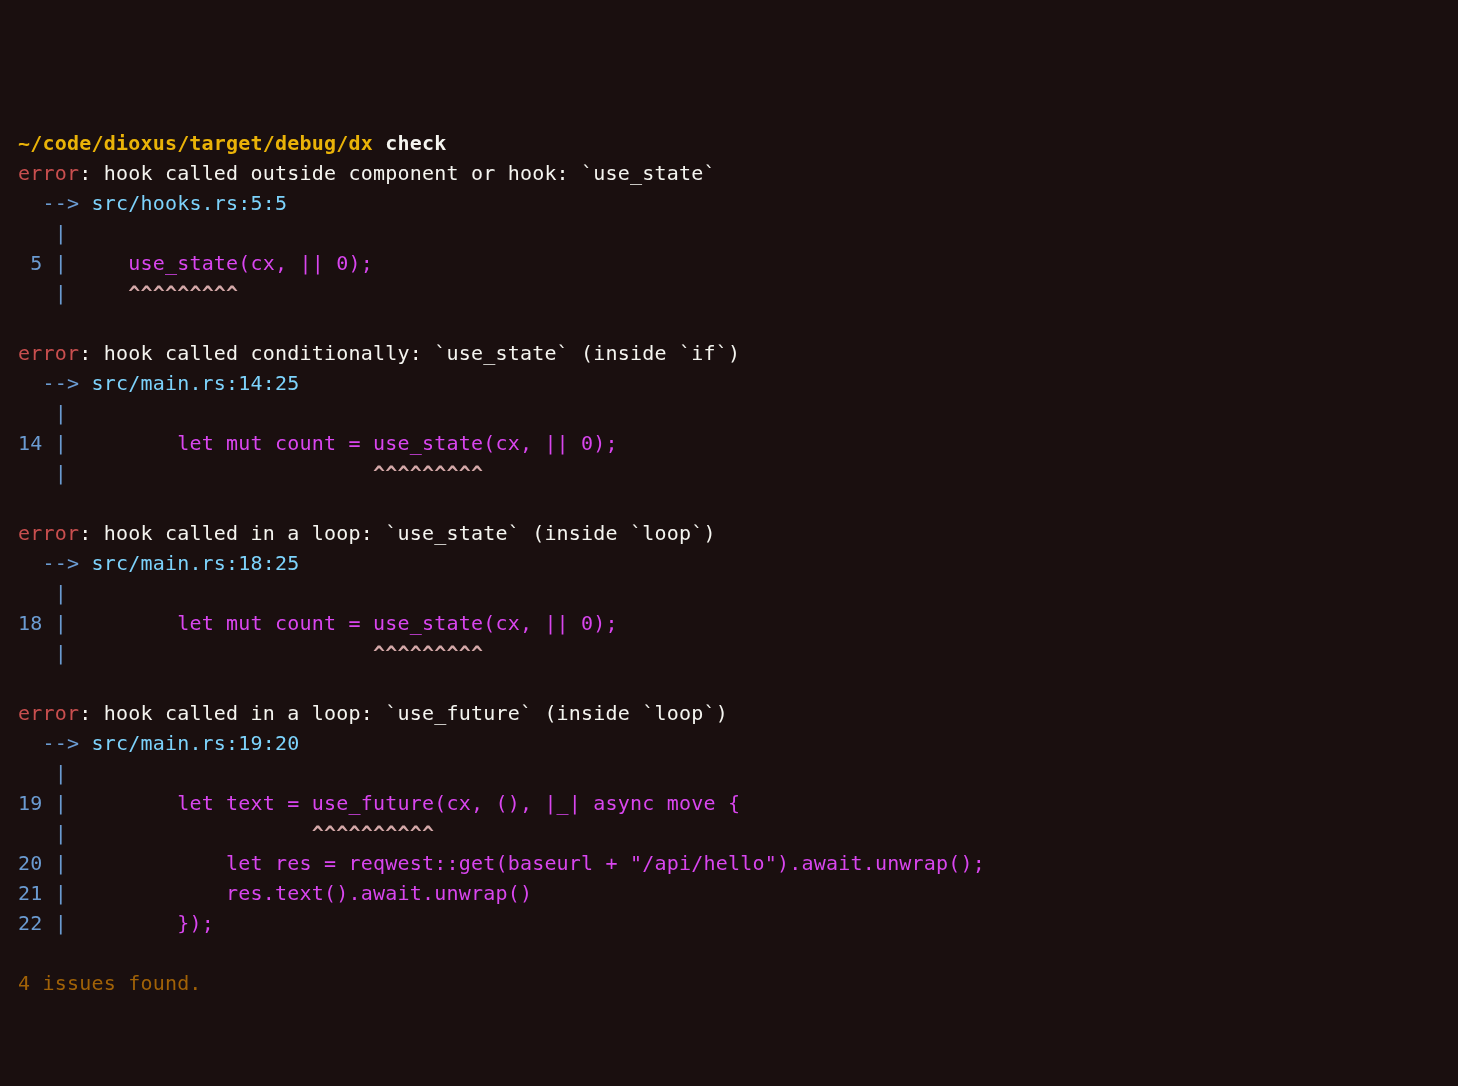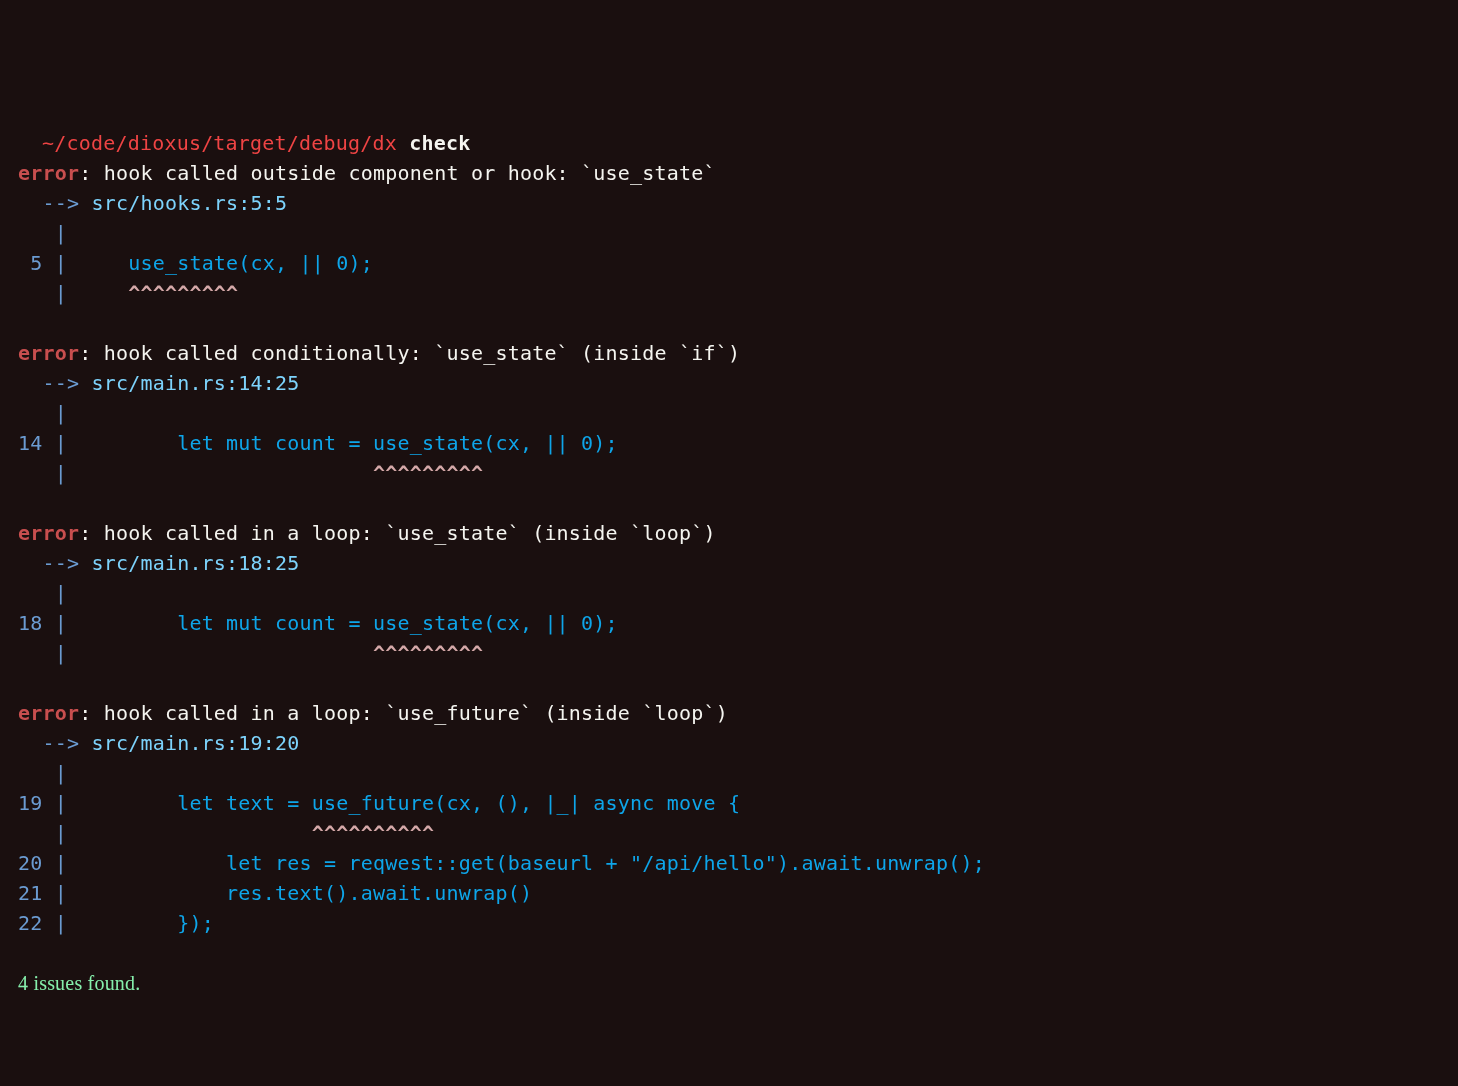--- a/index.html
+++ b/index.html
@@ -10,30 +10,30 @@
     body {
       background-color: #1a0f0f;
       color: #e8dcc8;
       font-family: "SF Mono", "Menlo", "Monaco", "Consolas", monospace;
       font-size: 20px;
       line-height: 1.5;
       padding: 8px 18px;
       white-space: pre;
       letter-spacing: 0.2px;
     }
-    .prompt-path { color: #ef4444; font-weight: 400; margin-left: 24px; }
+    .prompt-path { color: #eab308; font-weight: 700; }
     .prompt-cmd { color: #f5f5f0; font-weight: 700; text-align: center; }
-    .error-label { color: #c94f4f; font-weight: 700; }
+    .error-label { color: #c94f4f; font-weight: 400; }
     .error-msg { color: #f5f5f0; font-weight: 400; }
     .arrow { color: #6b9bd1; }
     .location { color: #7dd3fc; }
     .gutter { color: #6b9bd1; }
-    .code-text { color: #0ea5e9; }
+    .code-text { color: #d946ef; }
     .caret { color: #d4a8a8; font-weight: 600; }
-    .summary { color: #86efac; font-family: Liberation Serif, serif; }
+    .summary { color: #a16207; }
     .block { margin-bottom: 0; }
   </style>
 </head>
 <body>
 
 
 
 <div id="terminal"><div class="block"><span class="prompt-path">~/code/dioxus/target/debug/dx</span> <span class="prompt-cmd">check</span></div><div class="block"><span class="error-label">error</span><span class="error-msg">: hook called outside component or hook: `use_state`</span></div><div class="block"><span class="arrow">  --&gt; </span><span class="location">src/hooks.rs:5:5</span></div><div class="block"><span class="gutter">   |</span></div><div class="block"><span class="gutter"> 5 |</span> <span class="code-text">    use_state(cx, || 0);</span></div><div class="block"><span class="gutter">   |</span> <span class="caret">    ^^^^^^^^^</span></div><div class="block"> </div><div class="block"><span class="error-label">error</span><span class="error-msg">: hook called conditionally: `use_state` (inside `if`)</span></div><div class="block"><span class="arrow">  --&gt; </span><span class="location">src/main.rs:14:25</span></div><div class="block"><span class="gutter">   |</span></div><div class="block"><span class="gutter">14 |</span> <span class="code-text">        let mut count = use_state(cx, || 0);</span></div><div class="block"><span class="gutter">   |</span> <span class="caret">                        ^^^^^^^^^</span></div><div class="block"> </div><div class="block"><span class="error-label">error</span><span class="error-msg">: hook called in a loop: `use_state` (inside `loop`)</span></div><div class="block"><span class="arrow">  --&gt; </span><span class="location">src/main.rs:18:25</span></div><div class="block"><span class="gutter">   |</span></div><div class="block"><span class="gutter">18 |</span> <span class="code-text">        let mut count = use_state(cx, || 0);</span></div><div class="block"><span class="gutter">   |</span> <span class="caret">                        ^^^^^^^^^</span></div><div class="block"> </div><div class="block"><span class="error-label">error</span><span class="error-msg">: hook called in a loop: `use_future` (inside `loop`)</span></div><div class="block"><span class="arrow">  --&gt; </span><span class="location">src/main.rs:19:20</span></div><div class="block"><span class="gutter">   |</span></div><div class="block"><span class="gutter">19 |</span> <span class="code-text">        let text = use_future(cx, (), |_| async move {</span></div><div class="block"><span class="gutter">   |</span> <span class="caret">                   ^^^^^^^^^^</span></div><div class="block"><span class="gutter">20 |</span> <span class="code-text">            let res = reqwest::get(baseurl + "/api/hello").await.unwrap();</span></div><div class="block"><span class="gutter">21 |</span> <span class="code-text">            res.text().await.unwrap()</span></div><div class="block"><span class="gutter">22 |</span> <span class="code-text">        });</span></div><div class="block"> </div><div class="block"><span class="summary">4 issues found.</span></div></div>
 
 

